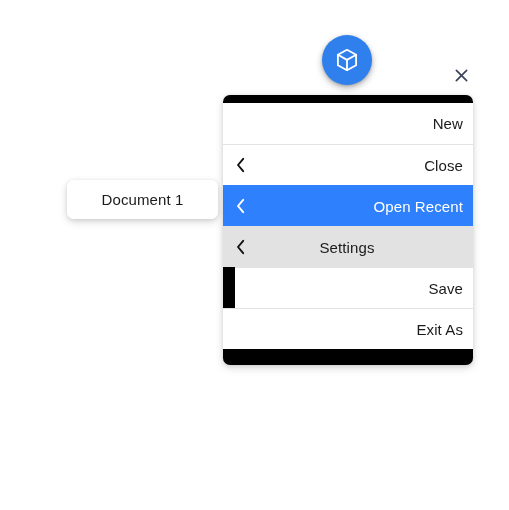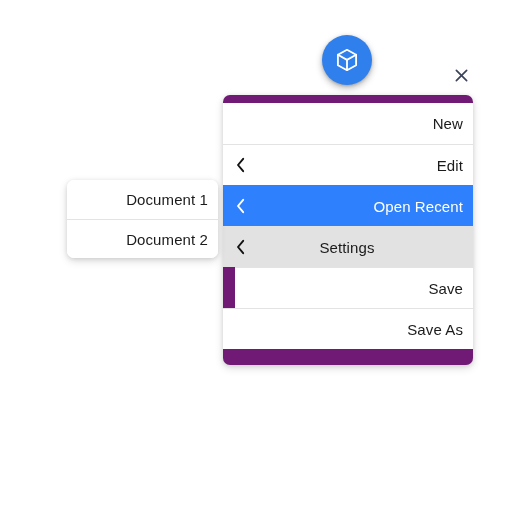--- a/index.html
+++ b/index.html
@@ -51,21 +51,21 @@
     cursor: pointer;
   }
   #close-btn svg { display: block; }
 
   
   #main-menu {
     position: absolute;
     left: 223px;
     top: 95px;
     width: 250px;
-    background: #701a75;
+    background: #000000;
     border-radius: 7px;
     padding: 8px 0 16px 0;
     box-sizing: border-box;
     box-shadow: 0 3px 9px rgba(0,0,0,0.14), 0 1px 4px rgba(0,0,0,0.10);
     overflow: hidden;
   }
   .menu-row {
     position: relative;
     height: 41px;
     display: flex;
@@ -120,21 +120,21 @@
     background: #ffffff;
     border-radius: 7px;
     box-sizing: border-box;
     box-shadow: 0 3px 9px rgba(0,0,0,0.14), 0 1px 4px rgba(0,0,0,0.10);
     overflow: hidden;
   }
   .sub-row {
     height: 39px;
     display: flex;
     align-items: center;
-    justify-content: flex-end;
+    justify-content: center;
     padding: 0 10px;
     box-sizing: border-box;
     background: #ffffff;
     border-top: 1px solid #e3e3e3;
     cursor: pointer;
   }
   .sub-row:first-child { border-top: none; }
   .sub-row .label {
     font-size: 15px;
     color: #1b1b1b;
@@ -167,21 +167,21 @@
 <div id="main-menu">
     <div class="menu-row">
       <span class="label">New</span>
     </div>
     <div class="menu-row">
       <span class="chev">
         <svg width="11" height="16" viewBox="0 0 12 18" fill="none" stroke="#131313" stroke-width="2.2" stroke-linecap="round" stroke-linejoin="round">
           <path d="M9 2 L3.2 9 L9 16"></path>
         </svg>
       </span>
-      <span class="label">Edit</span>
+      <span class="label">Close</span>
     </div>
     <div class="menu-row selected">
       <span class="chev">
         <svg width="11" height="16" viewBox="0 0 12 18" fill="none" stroke="#ffffff" stroke-width="2.2" stroke-linecap="round" stroke-linejoin="round">
           <path d="M9 2 L3.2 9 L9 16"></path>
         </svg>
       </span>
       <span class="label">Open Recent</span>
     </div>
     <div class="menu-row hovered">
@@ -189,24 +189,21 @@
         <svg width="11" height="16" viewBox="0 0 12 18" fill="none" stroke="#131313" stroke-width="2.2" stroke-linecap="round" stroke-linejoin="round">
           <path d="M9 2 L3.2 9 L9 16"></path>
         </svg>
       </span>
       <span class="label">Settings</span>
     </div>
     <div class="menu-row">
       <span class="label">Save</span>
     </div>
     <div class="menu-row">
-      <span class="label">Save As</span>
+      <span class="label">Exit As</span>
     </div>
   </div>
 
 <div id="submenu">
     <div class="sub-row">
       <span class="label">Document 1</span>
     </div>
-    <div class="sub-row">
-      <span class="label">Document 2</span>
-    </div>
   </div>
 
 </body></html>

